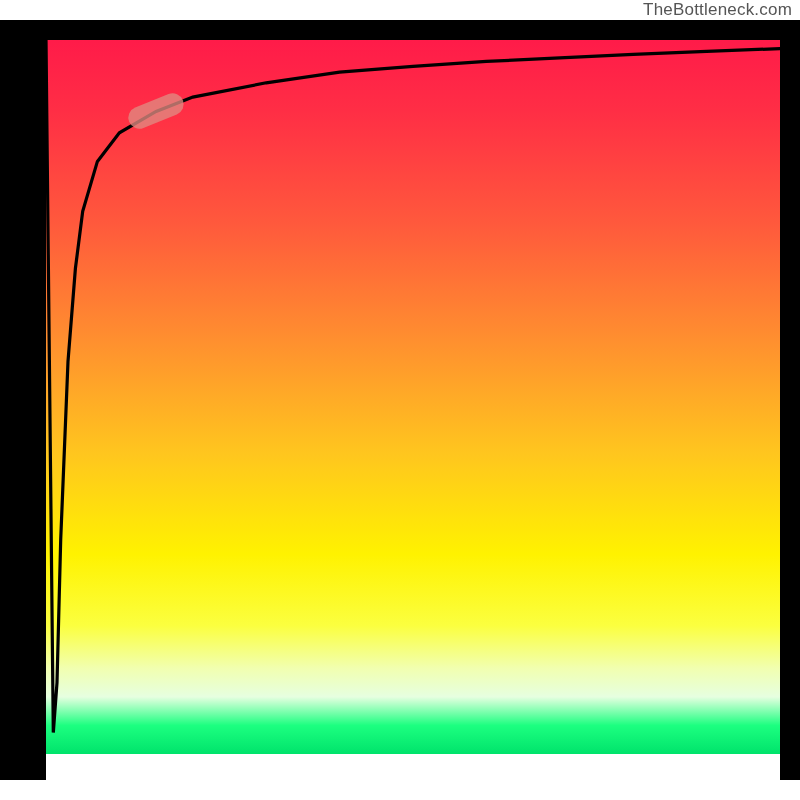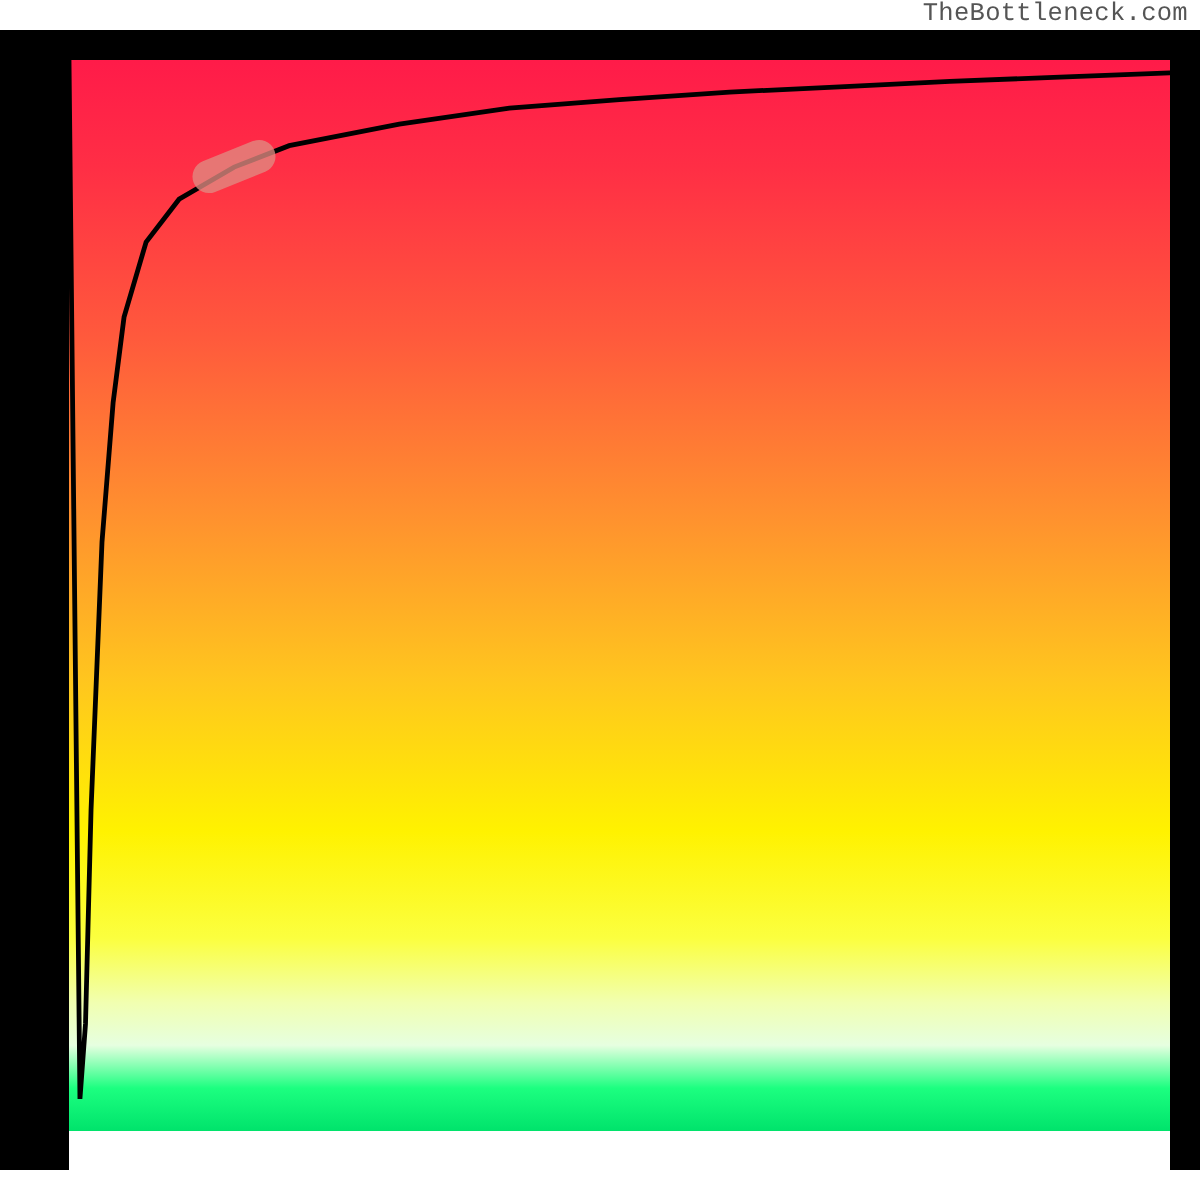--- a/index.html
+++ b/index.html
@@ -8,21 +8,20 @@
     width: 800px;
     height: 800px;
     background: #ffffff;
     overflow: hidden;
     font-family: Arial, Helvetica, sans-serif;
   }
   .frame {
     position: relative;
     width: 800px;
     height: 740px;
-    font-family: Liberation Mono, monospace;
   }
   .border-left,
   .border-right,
   .border-top,
   .border-bottom {
     position: absolute;
     background: #000;
   }
   .border-left   { left: 0;   top: 20px; width: 46px; height: 760px; }
   .border-right  { right: 0;  top: 20px; width: 20px; height: 760px; }

